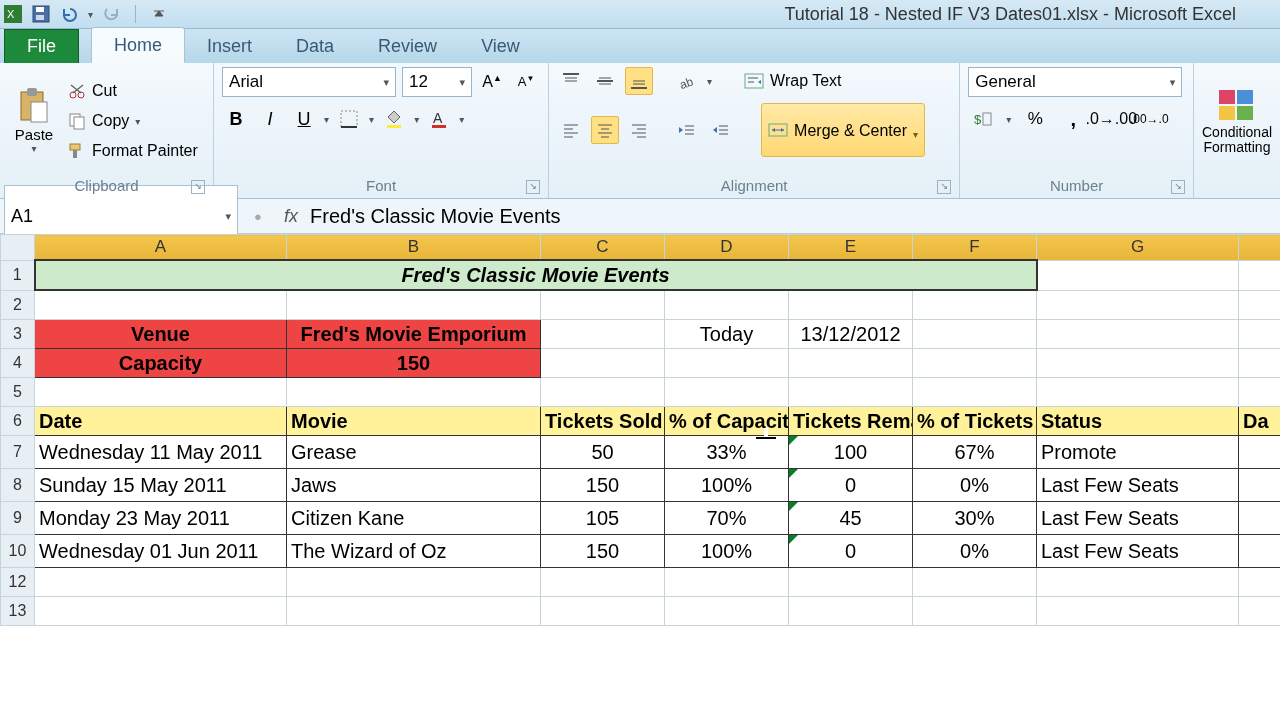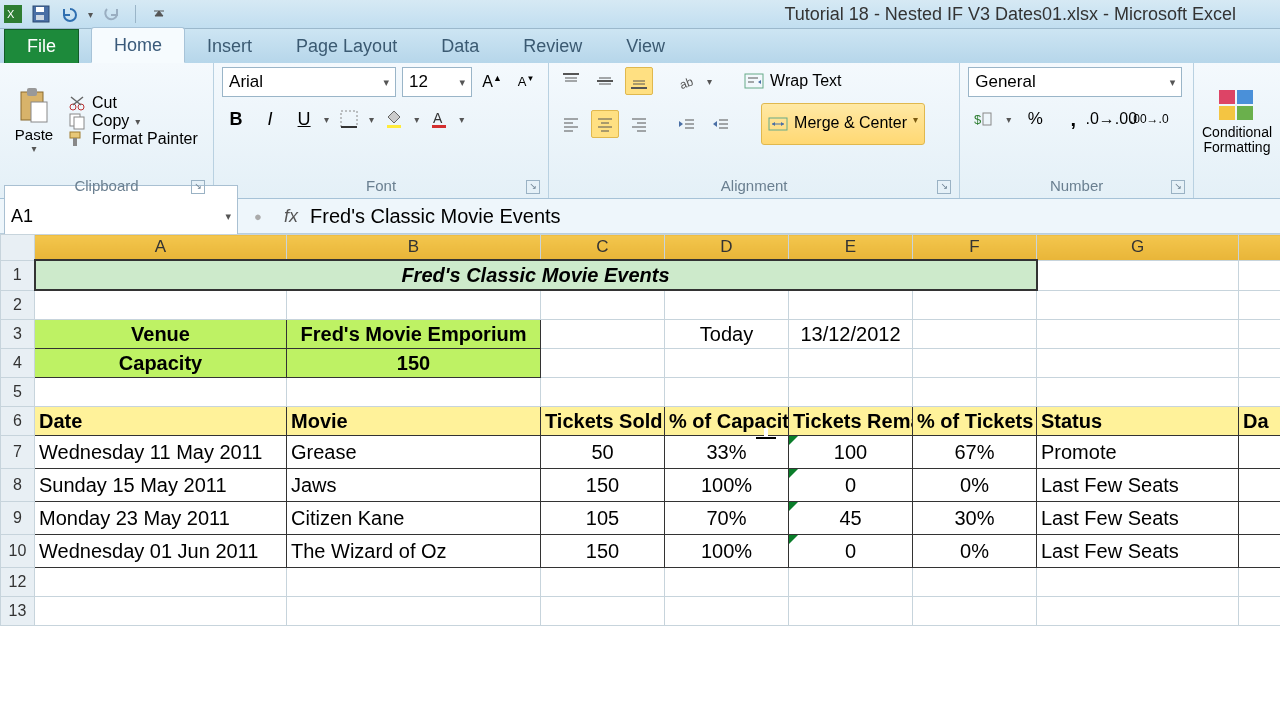--- a/index.html
+++ b/index.html
@@ -80,36 +80,36 @@
     padding: 2px 0;
     position: relative;
   }
   .group-label .launcher {
     position: absolute; right: 0; bottom: 2px;
     width:12px; height:12px; border:1px solid #9ab2c4;
     font-size:9px; line-height:10px; color:#6a7f90;
   }
   .big-btn { text-align:center; width:52px; }
   .big-btn .bicon { width:40px; height:36px; margin:0 auto 2px; display:flex; align-items:center; justify-content:center; }
-  .vstack { display:flex; flex-direction:column; gap:0; }
+  .vstack { display:flex; flex-direction:column; gap:12px; }
   .hrow { display:flex; align-items:center; gap:6px; font-size:16px; }
   .combo {
     background:#fff; border:1px solid #9ab5c8; height:28px;
     display:flex; align-items:center; padding:0 6px; font-size:17px;
   }
   .combo .caret { margin-left:auto; font-size:11px; color:#555; }
   .iconbtn {
     width:26px; height:26px; display:inline-flex; align-items:center; justify-content:center;
     border:1px solid transparent; border-radius:2px;
   }
   .iconbtn.active { background:#ffe082; border:1px solid #e0b84e; }
   .wrapmerge-btn {
-    display:flex; align-items:flex-start; gap:6px;
+    display:flex; align-items:flex-end; gap:6px;
     border:1px solid #e0b84e; background:linear-gradient(#ffe9a5,#ffd873);
-    padding:10px 6px; border-radius:3px; font-size:16px;
+    padding:16px 6px; border-radius:3px; font-size:16px;
   }
   .plainmerge {
     display:flex; align-items:center; gap:6px; padding:2px 6px; font-size:16px;
   }
   
   .fxrow {
     height: 34px;
     border-bottom: 1px solid #b9cedd;
     background: #eef6fb;
     display:flex; align-items:center;
@@ -145,21 +145,21 @@
   .sheet thead th.corner { background:#e8eff4; width:32px; }
   .sheet tbody th.rowhdr {
     background:#e8eff4; width:32px; text-align:center; font-weight:normal; font-size:16px; color:#333;
   }
   
   .titlecell {
     background:#cdeacb; font-family:Arial; font-size:26px; font-weight:bold; font-style:italic;
     text-align:center; border:2px solid #333 !important; height:36px;
   }
   
-  .bluecell { background:#bef264; border:1px solid #333 !important; }
+  .bluecell { background:#ef4444; border:1px solid #333 !important; }
   .bluecell.b { font-weight:bold; text-align:center; }
   .bluecell.v { font-weight:bold; text-align:center; }
   
   .colhdr {
     background:#fff29a; border:1px solid #333 !important;
     font-weight:bold; text-align:left; vertical-align:middle;
     white-space:normal; height:82px; font-size:20px;
   }
   
   .drow td { border:1px solid #333 !important; height:32px; }
@@ -222,21 +222,20 @@
         </svg>
     </span>
   </div>
   <div class="title-text">Tutorial 18 - Nested IF V3 Dates01.xlsx - Microsoft Excel</div>
 </div>
 
 <div class="tabrow">
   <div class="filetab">File</div>
   <div class="rtab active">Home</div>
   <div class="rtab">Insert</div>
-  <div class="rtab">Page Layout</div>
   <div class="rtab">Data</div>
   <div class="rtab">Review</div>
   <div class="rtab">View</div>
 </div>
 
 <div class="ribbon">
 
   <div class="group" style="width:200px">
     <div class="group-body">
       <div class="big-btn">

